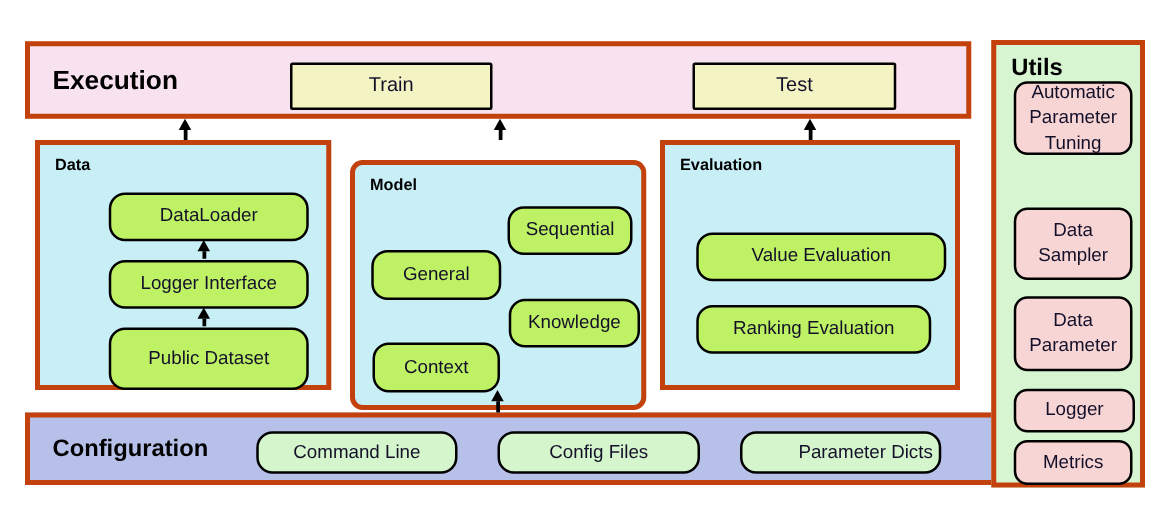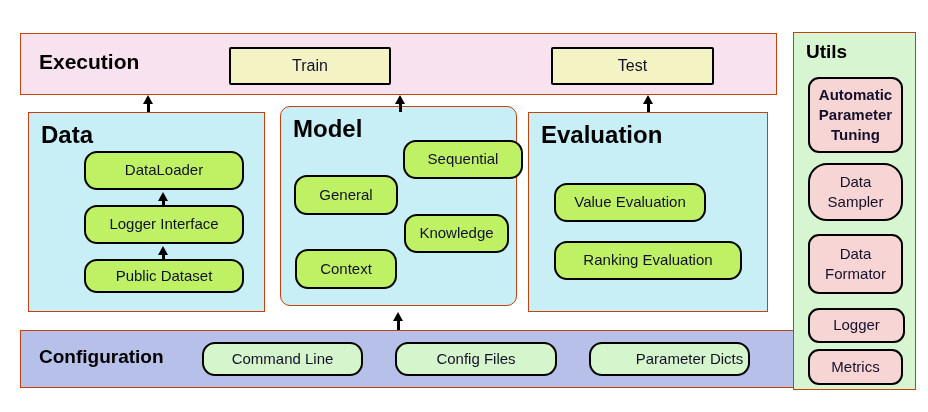--- a/index.html
+++ b/index.html
@@ -6,21 +6,21 @@
   #canvas{
     position:relative;
     width:928px;height:412px;
     background:#ffffff;
     font-family:"Liberation Sans", sans-serif;
     color:#111;
     overflow:hidden;
   }
   .panel{
     position:absolute;
-    border:1px solid #c2410c;
+    border:4px solid #c2410c;
     box-sizing:border-box;
   }
   .panel-title{
     font-weight:bold;
     color:#000;
   }
   .node{
     position:absolute;
     box-sizing:border-box;
     border:2.5px solid #000;
@@ -34,23 +34,23 @@
   }
   
   #execution{left:20px;top:33px;width:757px;height:62px;background:#f9e2ef;}
   #execution .panel-title{
     position:absolute;left:18px;top:0;height:56px;
     display:flex;align-items:center;font-size:21px;
   }
   .exec-btn{background:#f4f3c3;border-radius:2px;font-size:16px;}
   
   .cyan{background:#c9eff6;}
-  .cyan .panel-title{position:absolute;left:12px;top:8px;font-size:24px;}
+  .cyan .panel-title{position:absolute;left:12px;top:8px;font-size:13px;}
   #data-panel{left:28px;top:112px;width:237px;height:200px;}
-  #model-panel{left:280px;top:106px;width:237px;height:200px;border-radius:10px;}
+  #model-panel{left:280px;top:128px;width:237px;height:200px;border-radius:10px;}
   #eval-panel{left:528px;top:112px;width:240px;height:200px;}
   .purple{background:#bef264;border-radius:13px;}
   
   #configuration{left:20px;top:330px;width:834px;height:58px;background:#b6c0e9;}
   #configuration .panel-title{
     position:absolute;left:18px;top:0;height:52px;
     display:flex;align-items:center;font-size:19px;
   }
   .green{background:#d5f6cc;border-radius:13px;}
   
@@ -75,49 +75,49 @@
   <div class="panel" id="execution">
     <div class="panel-title">Execution</div>
     <div class="node exec-btn" style="left:208px;top:13px;width:162px;height:38px;">Train</div>
     <div class="node exec-btn" style="left:530px;top:13px;width:163px;height:38px;">Test</div>
   </div>
 
   <div class="panel cyan" id="data-panel">
     <div class="panel-title">Data</div>
     <div class="node purple" style="left:55px;top:38px;width:160px;height:39px;">DataLoader</div>
     <div class="node purple" style="left:55px;top:92px;width:160px;height:39px;">Logger Interface</div>
-    <div class="node purple" style="left:55px;top:146px;width:160px;height:34px;">Public Dataset</div>
+    <div class="node purple" style="left:55px;top:146px;width:160px;height:50px;">Public Dataset</div>
   </div>
 
   <div class="panel cyan" id="model-panel">
     <div class="panel-title">Model</div>
-    <div class="node purple" style="left:122px;top:33px;width:120px;height:39px;">Sequential</div>
+    <div class="node purple" style="left:122px;top:33px;width:100px;height:39px;">Sequential</div>
     <div class="node purple" style="left:13px;top:68px;width:104px;height:40px;">General</div>
     <div class="node purple" style="left:123px;top:107px;width:105px;height:39px;">Knowledge</div>
     <div class="node purple" style="left:14px;top:142px;width:102px;height:40px;">Context</div>
   </div>
 
   <div class="panel cyan" id="eval-panel">
     <div class="panel-title">Evaluation</div>
-    <div class="node purple" style="left:25px;top:70px;width:152px;height:39px;">Value Evaluation</div>
+    <div class="node purple" style="left:25px;top:70px;width:200px;height:39px;">Value Evaluation</div>
     <div class="node purple" style="left:25px;top:128px;width:188px;height:39px;">Ranking Evaluation</div>
   </div>
 
   <div class="panel" id="configuration">
     <div class="panel-title">Configuration</div>
     <div class="node green" style="left:181px;top:11px;width:161px;height:34px;">Command Line</div>
     <div class="node green" style="left:374px;top:11px;width:162px;height:34px;">Config Files</div>
     <div class="node green" style="left:568px;top:11px;width:161px;height:34px;padding-left:40px;">Parameter Dicts</div>
   </div>
 
   <div class="panel" id="utils">
     <div class="panel-title">Utils</div>
-    <div class="node red" style="left:14px;top:44px;width:95px;height:76px;font-weight:bold;">Automatic Parameter Tuning</div>
-    <div class="node red" style="left:14px;top:130px;width:95px;height:58px;border-radius:19px;">Data Sampler</div>
-    <div class="node red" style="left:14px;top:201px;width:95px;height:60px;">Data Formator</div>
+    <div class="node red" style="left:14px;top:29px;width:95px;height:59px;">Automatic Parameter Tuning</div>
+    <div class="node red" style="left:14px;top:130px;width:95px;height:58px;">Data Sampler</div>
+    <div class="node red" style="left:14px;top:201px;width:95px;height:60px;">Data Parameter</div>
     <div class="node red" style="left:14px;top:275px;width:97px;height:35px;">Logger</div>
     <div class="node red" style="left:14px;top:316px;width:95px;height:36px;">Metrics</div>
   </div>
 
   <div class="arrow-up" style="left:142px;top:95px;height:17px;">
     <div class="head"></div>
       <div class="shaft"></div>
   </div>
   <div class="arrow-up" style="left:394px;top:95px;height:17px;">
     <div class="head"></div>

